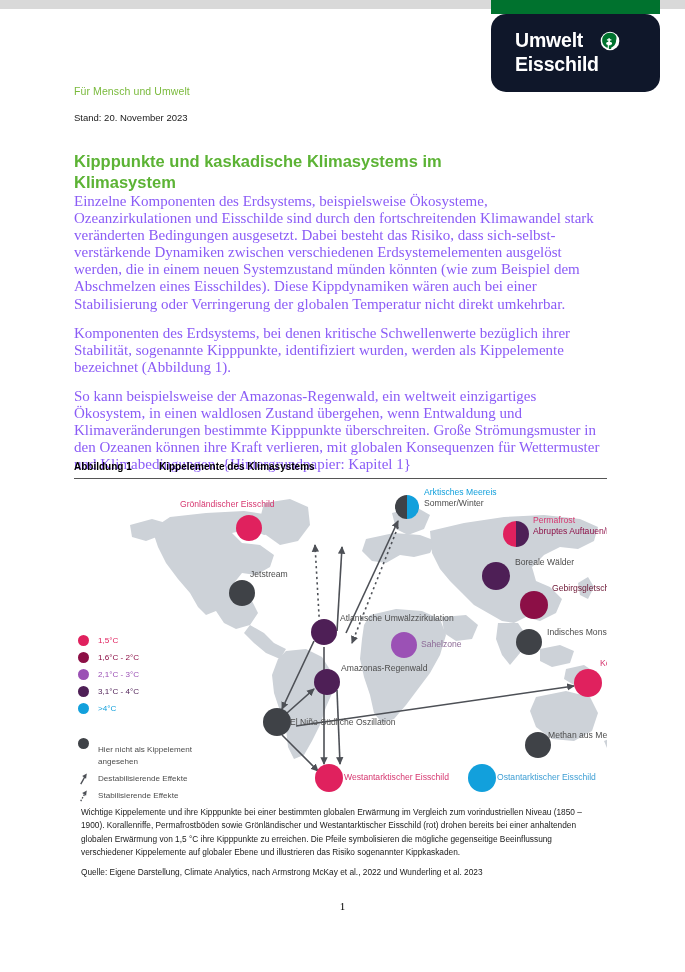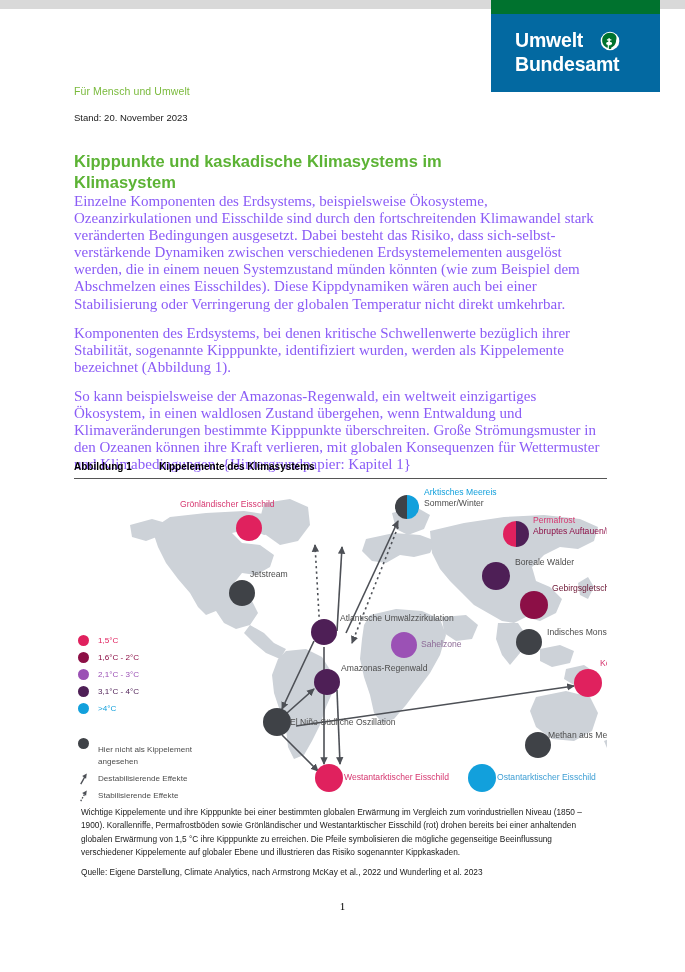--- a/index.html
+++ b/index.html
@@ -40,21 +40,22 @@
     width: 169px;
     height: 14px;
     background: #00722e;
   }
   .logo-block {
     position: absolute;
     top: 14px;
     left: 491px;
     width: 169px;
     height: 78px;
-    background: #0369a1;
+    background: #0f172a;
+    border-radius: 15px;
   }
   .logo-text {
     position: absolute;
     left: 24px;
     top: 14px;
     font-family: "Liberation Sans", sans-serif;
     font-weight: bold;
     font-size: 19.5px;
     line-height: 24px;
     color: #ffffff;
@@ -200,21 +201,21 @@
 <body>
 
 <div id="page">
 
   <div class="top-strip"></div>
 
   <div class="logo-dark"></div>
   <div class="logo-block">
     <div class="logo-text">
       <div>Umwelt</div>
-      <div>Bundesamt</div>
+      <div>Eisschild</div>
     </div>
     <svg class="logo-mark" viewBox="0 0 24 24">
       <circle cx="12" cy="12" r="11.2" fill="#ffffff"></circle>
       <path d="M12 2.2 C6.6 2.2 2.6 6.2 2.6 11.3 c0 4.2 2.8 7.7 6.7 8.9 l0-3.6 c-1.1-.3-1.9-.8-1.9-1.7 0-1.1 1.3-1.7 2.6-1.9 l0-1.6 -1.7 0 0-1.5 1.7 0 0-1.3 1.9 0 0 1.3 1.7 0 0 1.5 -1.7 0 0 1.6 c1.3.2 2.6.8 2.6 1.9 0 .9-.8 1.4-1.9 1.7 l0 3.6 c3.9-1.2 6.7-4.7 6.7-8.9 C21.4 6.2 17.4 2.2 12 2.2 z" fill="#00722e"></path>
       <path d="M10.6 17.2 l2.8 0 0 4.4 -2.8 0 z" fill="#00722e"></path>
     </svg>
   </div>
 
   <div class="claim">Für Mensch und Umwelt</div>
   <div class="date">Stand: 20. November 2023</div>

